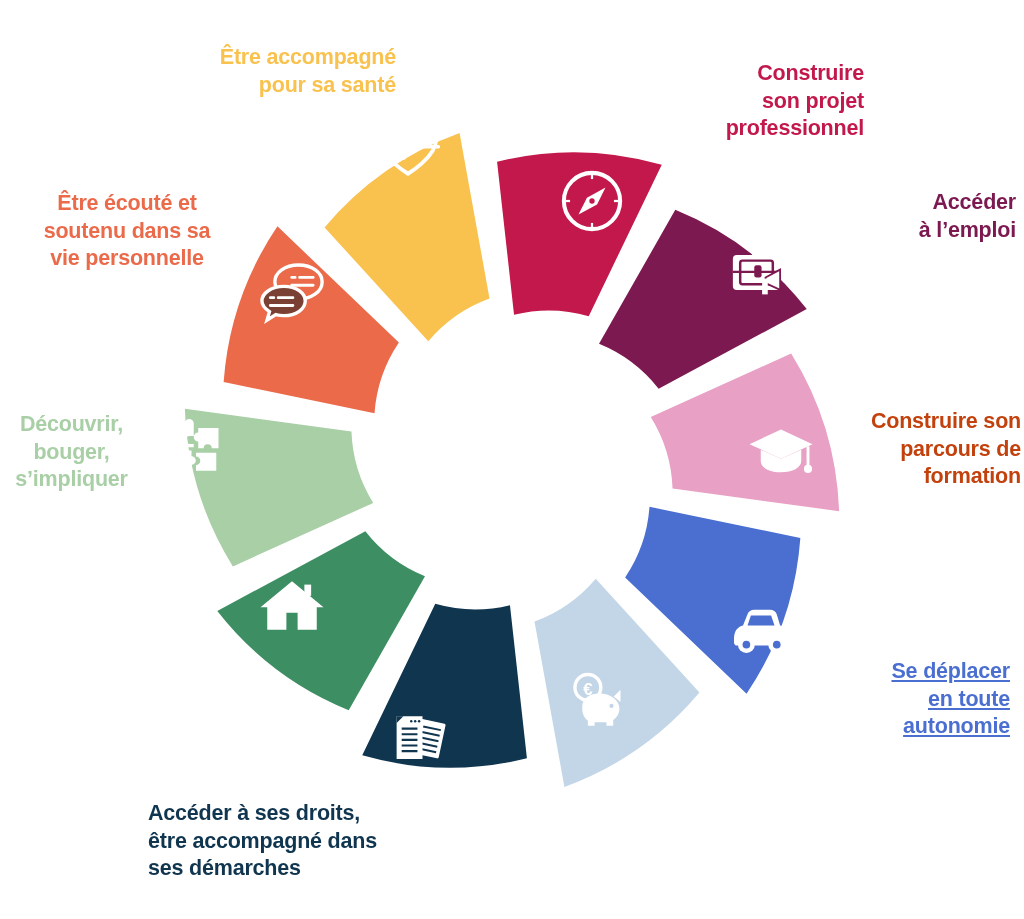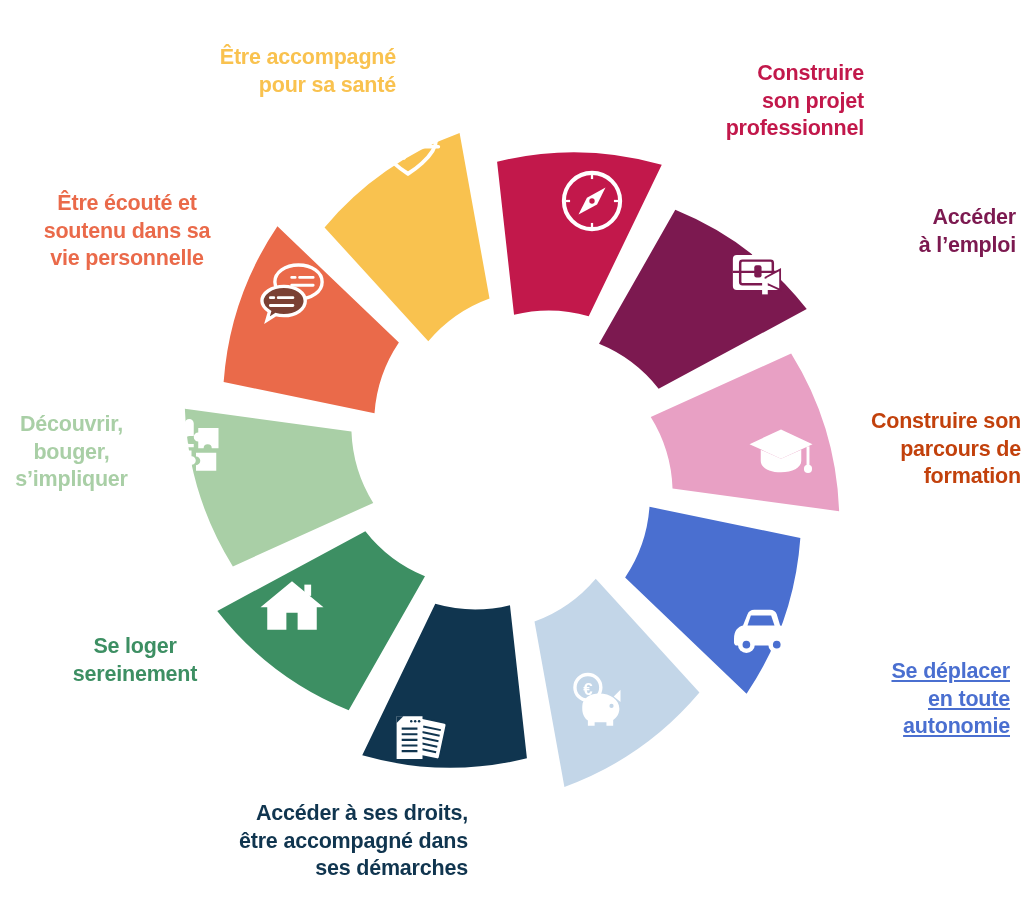--- a/index.html
+++ b/index.html
@@ -31,21 +31,21 @@
   .seg-label {
     position: absolute;
     font-weight: bold;
     font-size: 21.5px;
     line-height: 1.28;
     letter-spacing: -0.2px;
     white-space: pre-line;
   }
   .lbl-right  { text-align: center;  }
   .lbl-left   { text-align: right; }
-  .lbl-center { text-align: right; }
+  .lbl-center { text-align: left; }
 </style>
 </head>
 <body>
 
 <div id="wheel-figure">
 
   <svg id="wheel-svg" viewBox="0 0 1024 919">
     <defs>
 
       <symbol id="ico-compass" viewBox="0 0 64 64">
@@ -205,38 +205,36 @@
     </g>
   </svg>
 
   <div class="seg-label lbl-left" style="left:  96px; top:  44px; width: 300px; color:#f9c24f;">Être accompagné
 pour sa santé</div>
 
   <div class="seg-label lbl-left" style="left: 604px; top:  60px; width: 260px; color:#c2184b;">Construire
 son projet
 professionnel</div>
 
-  <div class="seg-label lbl-left" style="left: 826px; top: 204px; width: 190px; color:#7c1950;">Accéder
+  <div class="seg-label lbl-left" style="left: 826px; top: 189px; width: 190px; color:#7c1950;">Accéder
 à l’emploi</div>
 
   <div class="seg-label lbl-left" style="left: 836px; top: 408px; width: 185px; color:#c2410c;">Construire son
 parcours de
 formation</div>
 
   <div class="seg-label lbl-left" style="left: 810px; top: 658px; width: 200px; color:#4a6fd0;text-decoration:underline;">Se déplacer
 en toute
 autonomie</div>
 
 
   <div class="seg-label lbl-center" style="left: 148px; top: 800px; width: 320px; color:#10354f;">Accéder à ses droits,
 être accompagné dans
 ses démarches</div>
 
-  <div class="seg-label lbl-right" style="left:  35px; top: 633px; width: 200px; color:#3d8f63;">Se loger
-sereinement</div>
 
   <div class="seg-label lbl-right" style="left:  -6px; top: 411px; width: 155px; color:#a9cfa6;">Découvrir,
 bouger,
 s’impliquer</div>
 
   <div class="seg-label lbl-right" style="left:  24px; top: 190px; width: 206px; color:#ea6a4a;">Être écouté et
 soutenu dans sa
 vie personnelle</div>
 
 </div>

